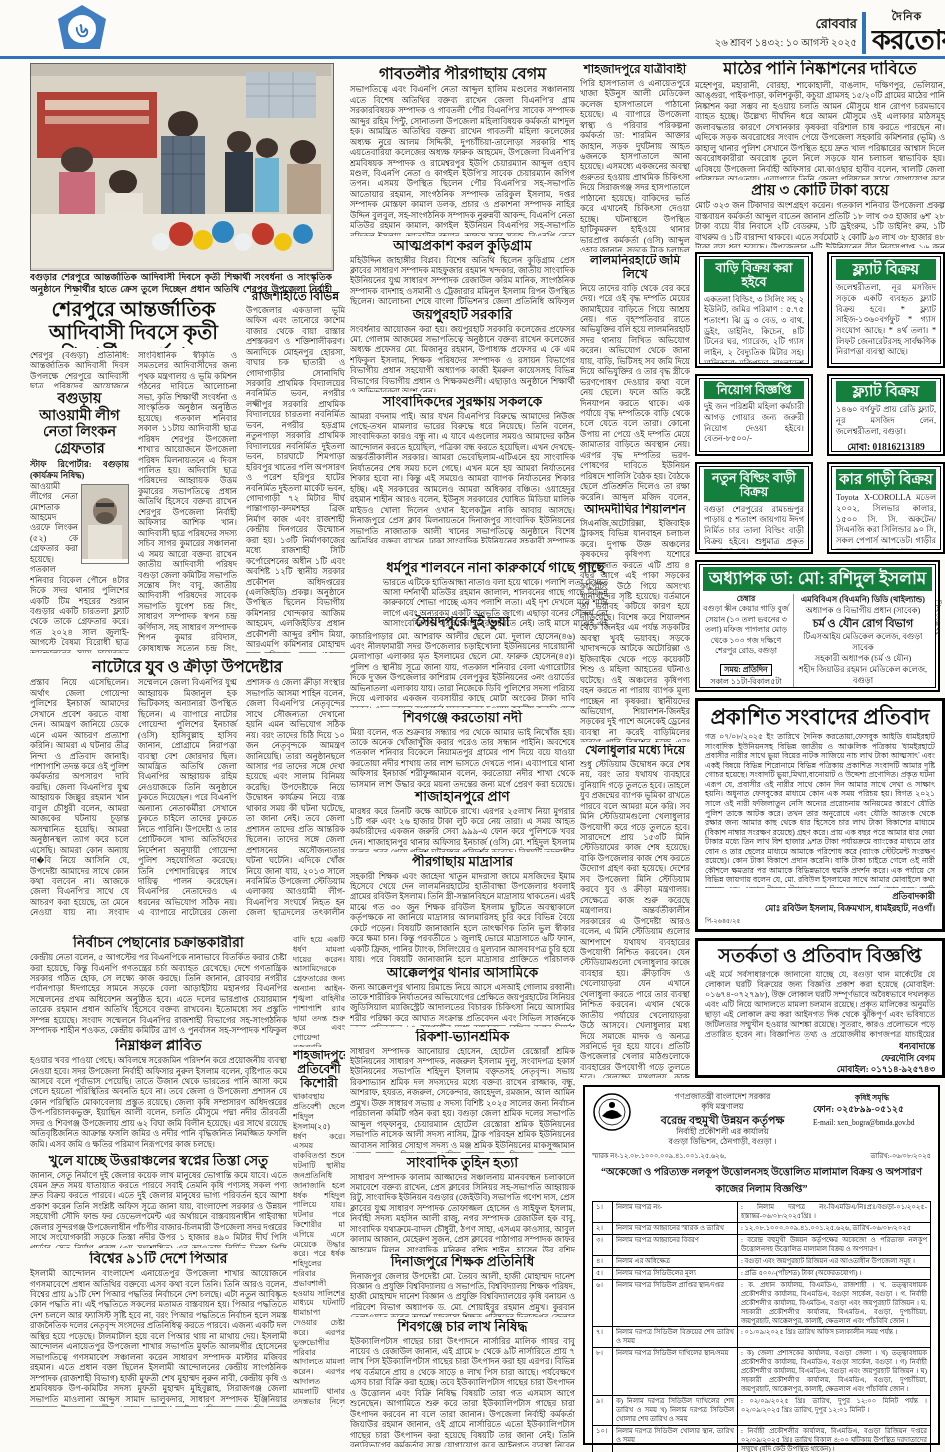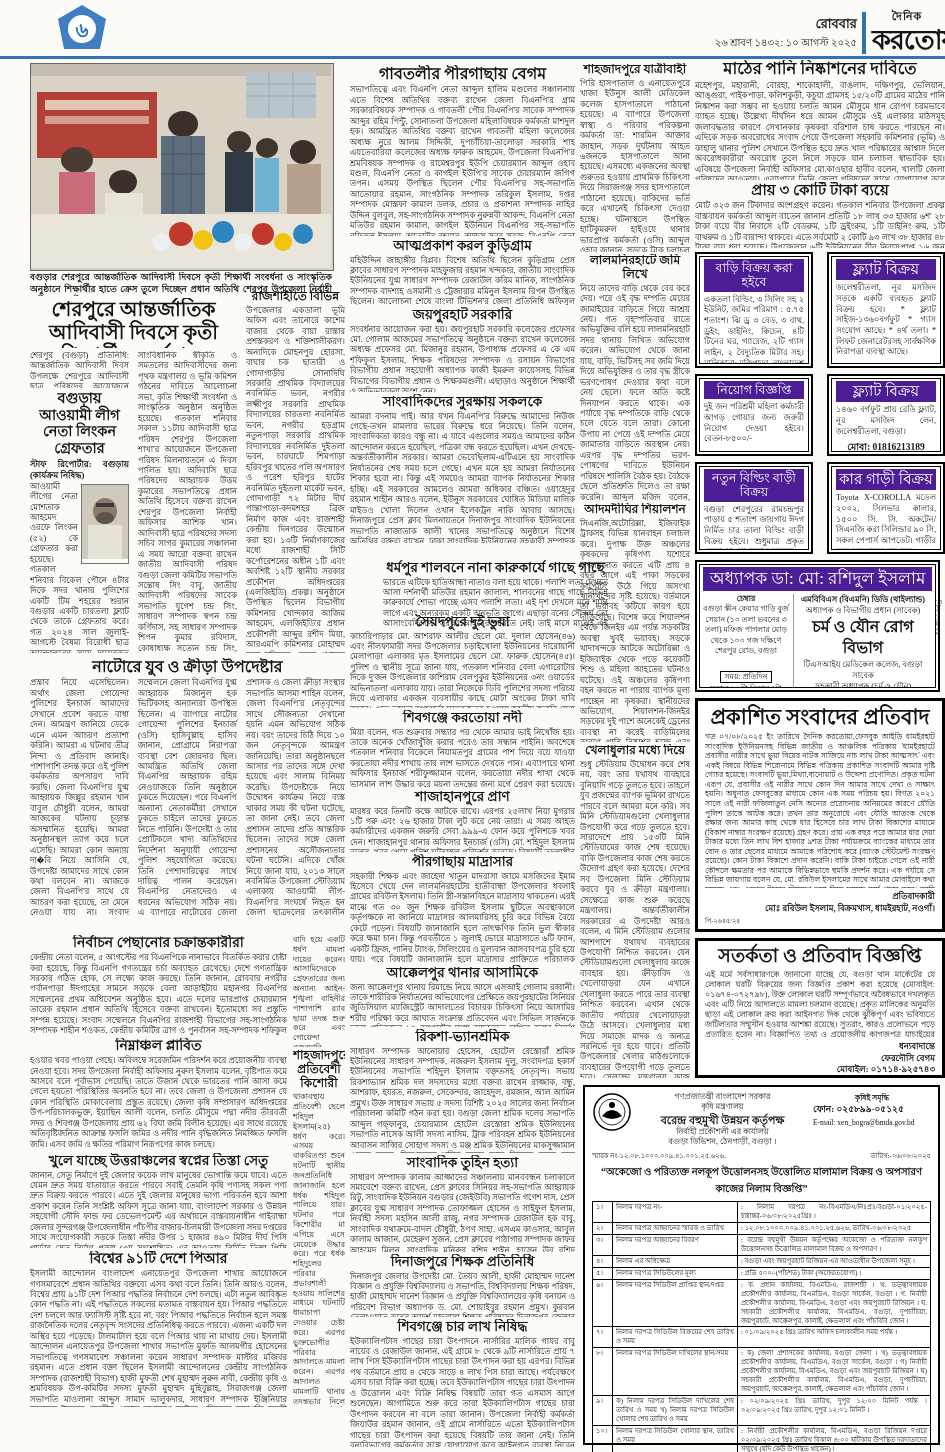--- a/index.html
+++ b/index.html
@@ -23,31 +23,31 @@
   .bd{font-size:8.3px;line-height:1.26;text-align:justify;margin:0;}
   .bd b{font-size:8.6px;}
   .cols3{column-count:3;column-gap:9px;}
   .caption{font-size:9px;font-weight:bold;line-height:1.3;text-align:justify;}
   .credit{float:right;font-weight:bold;}
   
   .photo-frame{border:1px solid #666;background:#d8d2c6;}
   
   .adbox{position:absolute;border:2px solid #000;background:#fff;padding:2px;box-sizing:border-box;}
   .adin{border:1px solid #000;height:100%;box-sizing:border-box;padding:2px 4px;overflow:hidden;}
-  .adtitle{background:#4c1d95;color:#fff;font-weight:normal;text-align:center;font-size:12.5px;padding:2px 1px;line-height:1.15;}
+  .adtitle{background:#15803d;color:#fff;font-weight:bold;text-align:center;font-size:12.5px;padding:2px 1px;line-height:1.15;}
   .adtitle.big{font-size:15px;}
   .adbody{font-size:8.2px;line-height:1.3;text-align:justify;margin-top:3px;}
   .adcontact{font-size:9.5px;font-weight:bold;text-align:center;margin-top:3px;}
   .adref{font-size:6.5px;margin-top:2px;}
   
   .docgrid{display:flex;gap:0;margin-top:3px;}
   .doc-left{width:86px;font-size:7.8px;line-height:1.35;text-align:center;border-right:1px solid #999;padding-right:4px;}
   .doc-right{flex:1;font-size:8.2px;line-height:1.35;text-align:center;}
   .doc-spec{border:2px solid #000;border-radius:9px;font-weight:bold;font-size:10.5px;padding:1px 3px;margin:3px auto 2px;display:inline-block;}
-  .timebox{border:1px solid #000;font-weight:normal;display:inline-block;padding:0 3px;margin:14px 0 1px;}
+  .timebox{border:1px solid #000;font-weight:bold;display:inline-block;padding:0 3px;margin:7px 0 1px;}
   .rotref{position:absolute;font-size:6.5px;transform:rotate(90deg);transform-origin:left top;}
   
   .noticetitle{font-weight:bold;text-align:center;line-height:1.05;margin:1px 0 4px 0;}
   .sigblock{text-align:right;font-size:8.6px;font-weight:bold;line-height:1.35;margin-top:3px;}
   
   .tender{border:2px solid #000;background:#fff;box-sizing:border-box;padding:5px 7px;font-size:7px;}
   .thead{display:flex;align-items:flex-start;}
   .thead-c{flex:1;text-align:center;font-size:8px;line-height:1.3;}
   .thead-r{width:118px;font-size:7.5px;text-align:left;line-height:1.5;}
   .memo-row{display:flex;justify-content:space-between;font-size:6.8px;margin:2px 0;}
@@ -319,21 +319,21 @@
       <div class="docgrid">
         <div class="doc-left">
           <b>চেম্বার</b>
           <div>বগুড়া স্কীন কেয়ার গাড়ি বুর্জ সেয়ান (১০ তলা ভবনের ৩ তলা) মফিজ পাগলার মোড় থেকে ১০০ গজ দক্ষিণে শেরপুর রোড, বগুড়া</div>
           <div class="timebox">সময়: প্রতিদিন</div>
           <div>সকাল ১১টা-বিকাল৫টা রাত-৮টা রাত ১১টা জুম্মার সকাল ১১টা থেকে বিকাল ৫টা</div>
         </div>
         <div class="doc-right">
           <div style="font-weight:bold;">এমবিবিএস (বিএমনি) ডিডি (থাইল্যান্ড)</div>
           <div>অধ্যাপক ও বিভাগীয় প্রধান (সাবেক)</div>
-          <div style="font-weight:bold;font-size:16px;">চর্ম ও যৌন রোগ বিভাগ</div>
+          <div style="font-weight:bold;font-size:11px;">চর্ম ও যৌন রোগ বিভাগ</div>
           <div>টিএসআইয মেডিকেল কলেজ, বগুড়া</div>
           <div>সাবেক</div>
           <div>সহকারী অধ্যাপক (চর্ম ও যৌন)</div>
           <div>শহীদ জিয়াউর রহমান মেডিকেল কলেজ, বগুড়া</div>
           <div class="doc-spec">চর্ম-যৌন-এলার্জীবিশেষজ্ঞ</div>
           
         </div>
       </div>
     </div>
   </div>

